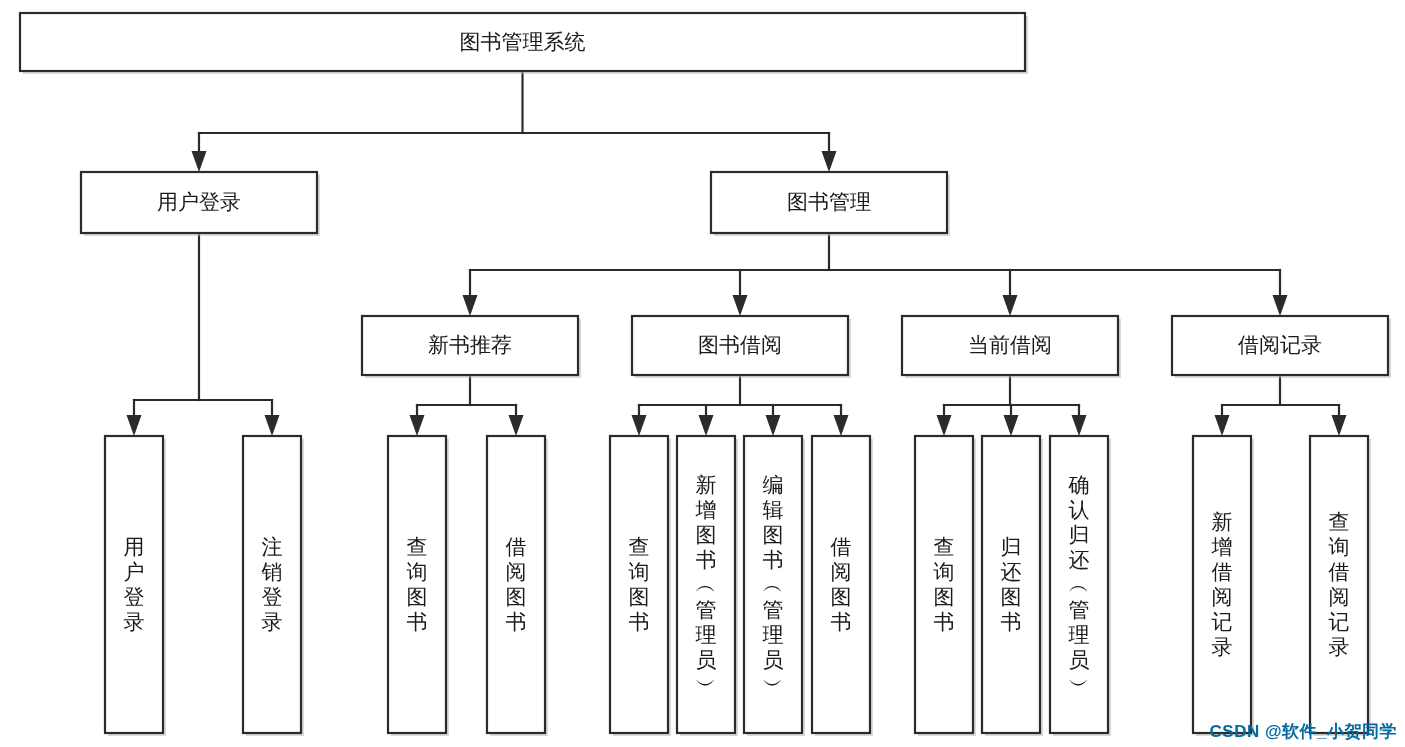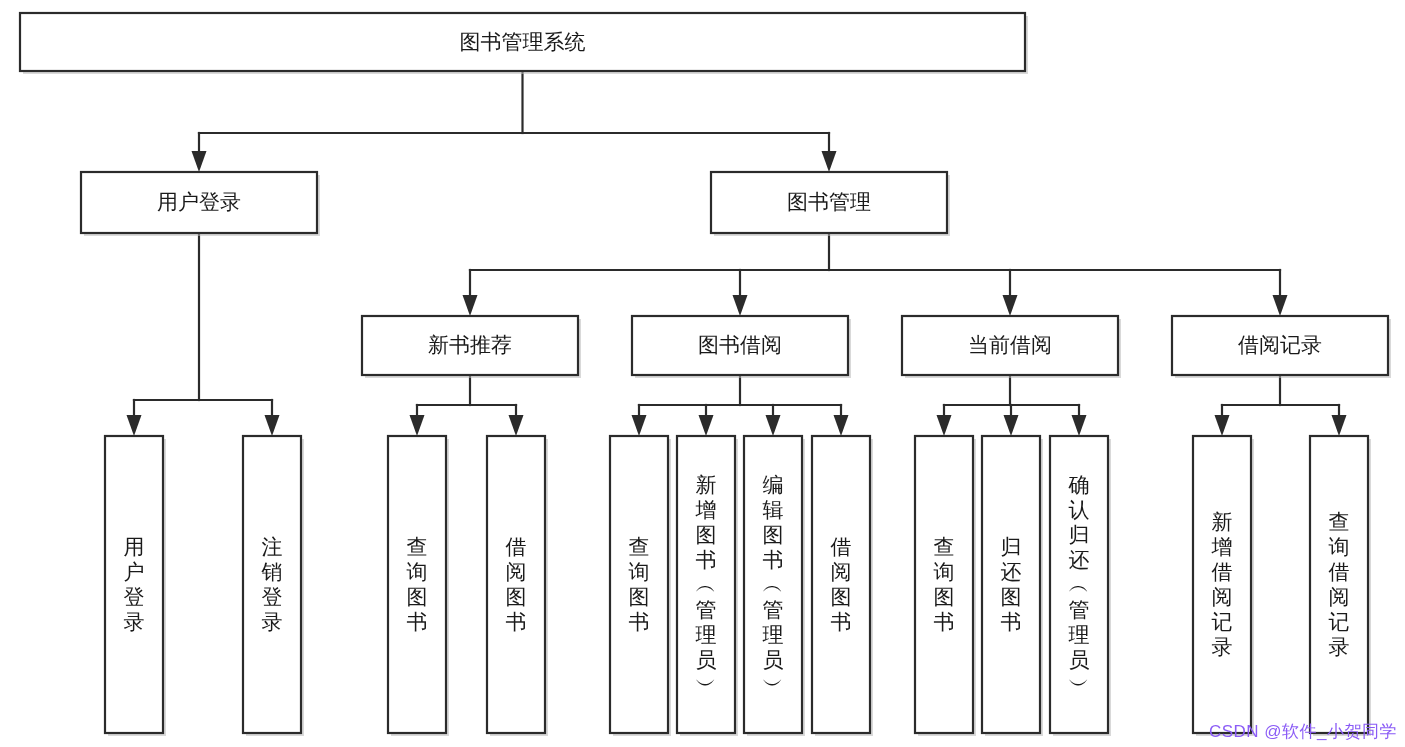--- a/index.html
+++ b/index.html
@@ -64,25 +64,26 @@
     fill: #1a1a1a;
     text-anchor: middle;
     white-space: pre;
   }
   .watermark-text {
     position: absolute;
     right: 8px;
     bottom: 4px;
     font-family: "Liberation Sans", "DejaVu Sans", sans-serif;
     font-size: 17px;
-    color: #8b5cf6;
+    color: #0369a1;
     letter-spacing: 0.5px;
     user-select: none;
     pointer-events: none;
     white-space: nowrap;
+    font-weight: bold;
   }
 </style>
 </head>
 <body>
 
 <div id="diagram-root">
   <svg class="diagram-canvas" viewBox="0 0 1405 747" preserveAspectRatio="none">
     <g id="edges-layer">
         <g>
           <path class="edge-line" d="M 522.5 71 L 522.5 133"></path>

